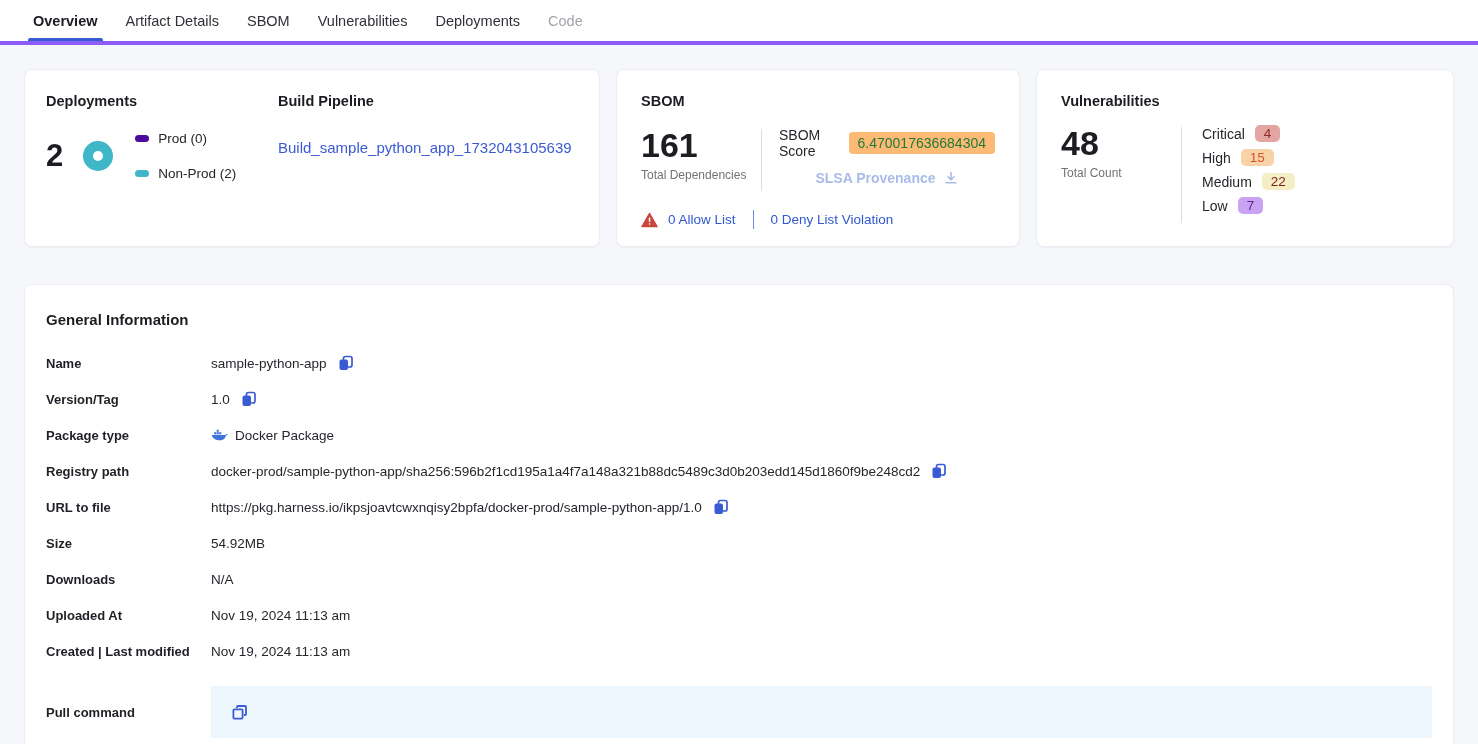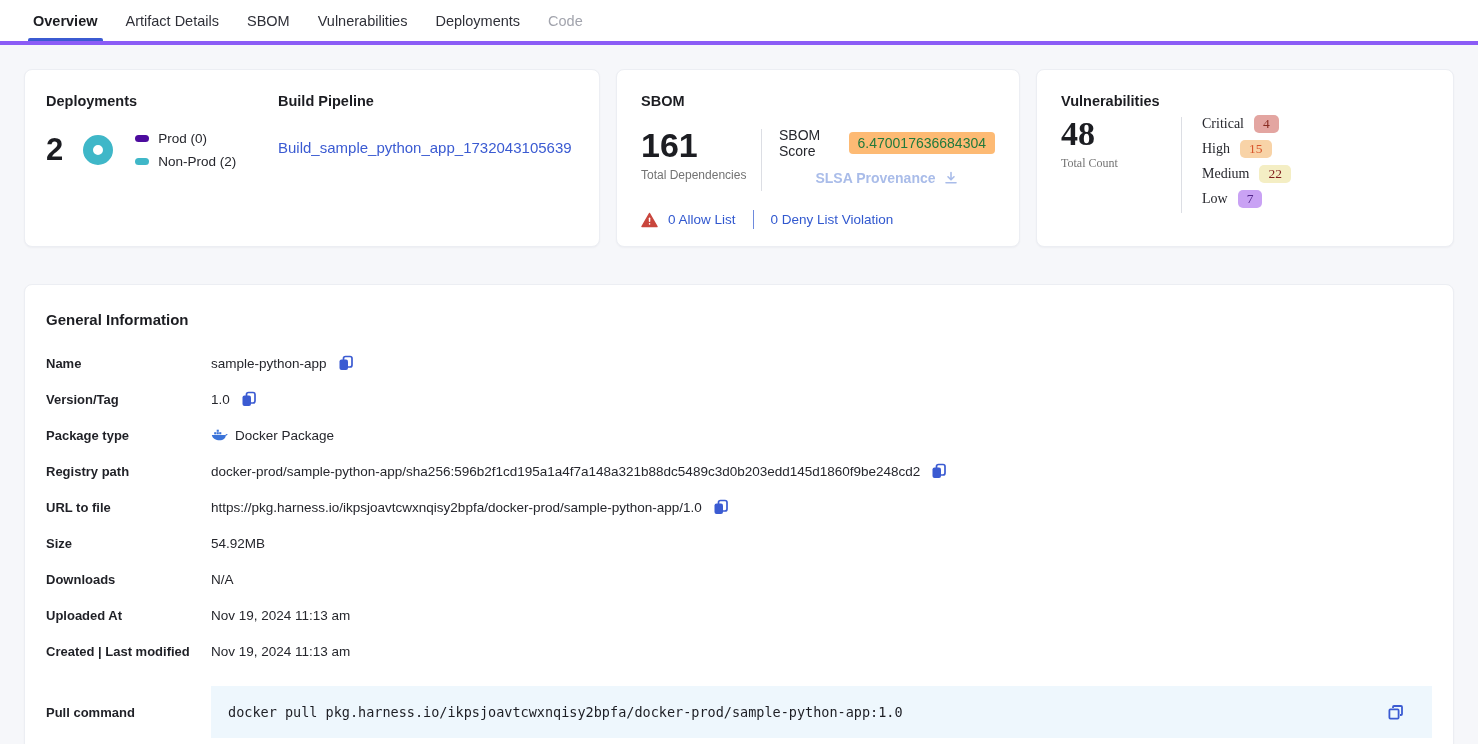--- a/index.html
+++ b/index.html
@@ -22,21 +22,21 @@
   .card.sbom { width: 404px; height: 178px; padding: 23px 24px; }
   .card.vulns { flex: 1; height: 178px; padding: 23px 24px; }
   .card-title { font-size: 14.5px; font-weight: bold; color: #1c1d22; }
 
   
   .dep-cols { display: flex; }
   .dep-left { width: 232px; }
   .dep-metrics { display: flex; align-items: center; margin-top: 22px; }
   .big-num-sm { font-size: 31px; font-weight: bold; color: #1c1d22; }
   .donut { width: 30px; height: 30px; border: 10px solid #3fb7c8; border-radius: 50%; margin-left: 20px; }
-  .dep-legend { margin-left: 22px; display: flex; flex-direction: column; gap: 8px; }
+  .dep-legend { margin-left: 22px; display: flex; flex-direction: column; gap: 20px; }
   .legend-row { display: flex; align-items: center; gap: 9px; font-size: 13.5px; color: #26272d; }
   .legend-dot { width: 14px; height: 7px; border-radius: 4px; display: inline-block; }
   .dot-prod { background: #4c0b9e; }
   .dot-nonprod { background: #3fb7c8; }
   .bp-link { margin-top: 30px; font-size: 15px; color: #3b5bd2; cursor: pointer; }
   .bp-exec { margin-top: 7px; font-size: 13px; color: #75767e; }
 
   
   .sbom-mid { display: flex; margin-top: 18px; }
   .metric-block { min-width: 120px; }
@@ -46,21 +46,21 @@
   .sbom-right { flex: 1; padding-left: 17px; }
   .score-row { display: flex; align-items: center; justify-content: flex-start; gap: 26px; }
   .score-label { font-size: 14px; color: #26272d; }
   .score-pill { background: #fdba74; color: #217a3c; font-size: 14px; padding: 3px 9px; border-radius: 4px; }
   .slsa-row { margin-top: 11px; display: flex; align-items: center; justify-content: center; gap: 7px; font-size: 14px; font-weight: bold; color: #a9bce9; cursor: default; }
   .sbom-bottom { display: flex; align-items: center; margin-top: 17px; gap: 11px; }
   .blue-link { font-size: 13.5px; color: #3158cf; cursor: pointer; }
   .link-div { width: 1px; height: 19px; background: #3158cf; opacity: .7; margin: 0 6px; }
 
   
-  .vuln-mid { display: flex; margin-top: 6px; font-family: Liberation Serif, serif; }
+  .vuln-mid { display: flex; margin-top: 16px; }
   .vuln-left { width: 104px; }
   .vuln-list { padding-left: 20px; display: flex; flex-direction: column; gap: 7px; }
   .sev-row { display: flex; align-items: center; gap: 10px; font-size: 14px; color: #26272d; }
   .sev-pill { font-size: 13.5px; padding: 1px 9px; border-radius: 5px; }
   .sev-critical { background: #e3a5a1; color: #8a2d22; }
   .sev-high { background: #f8d3a7; color: #d8552b; }
   .sev-medium { background: #f4eec4; color: #7f1d1d; }
   .sev-low { background: #c9a2f4; color: #53268c; }
 
   
@@ -280,21 +280,20 @@
       <div class="info-row">
         <div class="info-label">Created | Last modified</div>
         <div class="info-value">
             <span>Nov 19, 2024 11:13 am</span>
           </div>
       </div>
 
       <div class="pull-row">
         <div class="info-label">Pull command</div>
         <div class="pull-box">
-          <span class="pull-text">docker pull pkg.harness.io/ikpsjoavtcwxnqisy2bpfa/docker-prod/sample-python-app:1.0</span>
           <span class="copy-btn">
               <span class="icon18"><svg width="19" height="19" viewBox="0 0 19 19">
                   <path d="M7 5 V4 C7 3.4 7.4 3 8 3 H15 C15.6 3 16 3.4 16 4 V11 C16 11.6 15.6 12 15 12 H14" fill="none" stroke="#3b5bd2" stroke-width="1.8"></path>
                   <rect x="3.4" y="6.4" width="9.2" height="9.2" rx="1" fill="none" stroke="#3b5bd2" stroke-width="1.8"></rect>
                 </svg></span>
             </span>
         </div>
       </div>
 
     </div>

